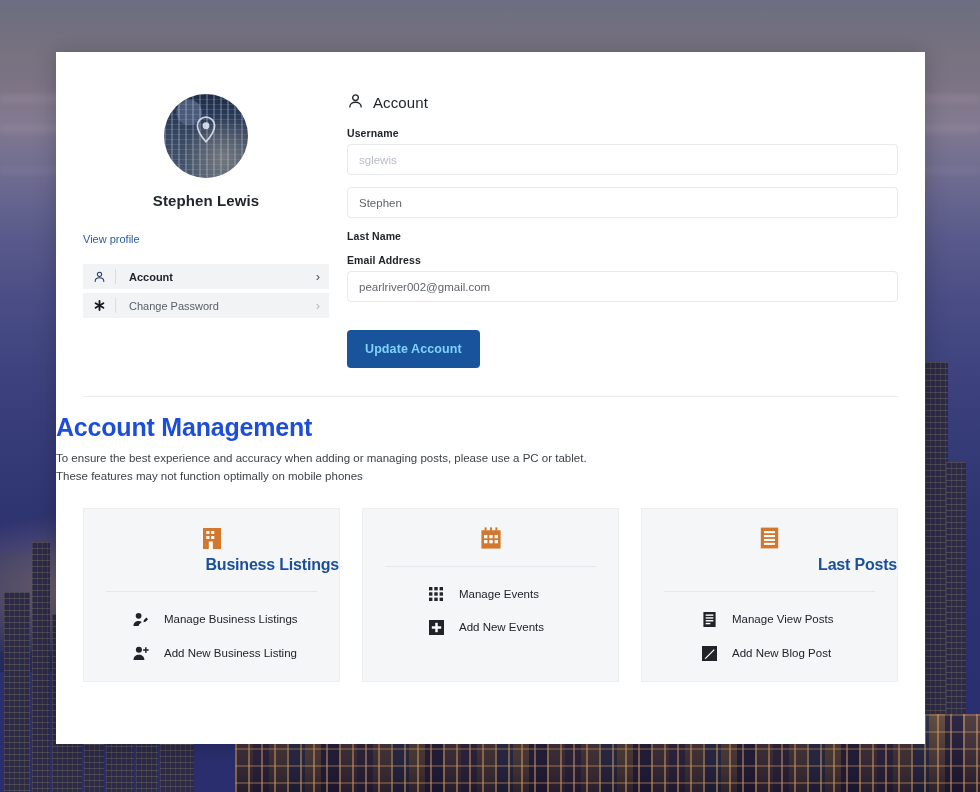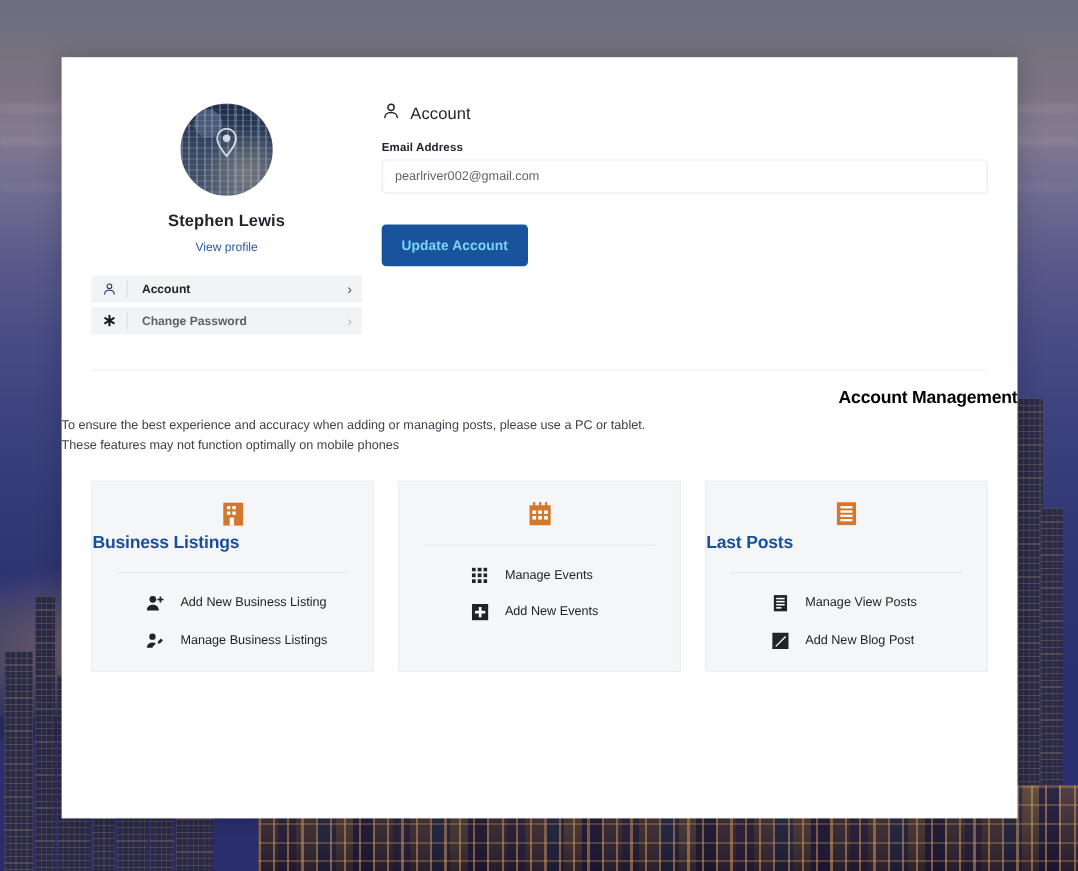--- a/index.html
+++ b/index.html
@@ -151,22 +151,22 @@
   #profile-name {
     margin-top: 14px;
     text-align: center;
     font-size: 15px;
     font-weight: bold;
     color: #21262e;
     letter-spacing: .1px;
   }
   #view-profile {
     display: block;
-    margin-top: 10px;
-    text-align: center;
+    margin-top: 24px;
+    text-align: left;
     font-size: 11px;
     color: #2c5c9e;
     text-decoration: none;
     cursor: pointer;
   }
 
   #side-nav {
     margin-top: 19px;
   }
   .nav-item {
@@ -190,21 +190,20 @@
     width: 1px;
     height: 15px;
     background: #d9dce1;
     flex: 0 0 1px;
   }
   .nav-label {
     flex: 1;
     padding-left: 13px;
     font-size: 11px;
     color: #5a6069;
-    font-weight: bold;
   }
   .nav-item.active .nav-label { color: #20252c; font-weight: bold; }
   .nav-item.active .nav-chev { color: #4a5059; }
   .nav-chev {
     font-size: 13px;
     color: #b3b8c0;
     line-height: 1;
   }
 
   
@@ -261,24 +260,24 @@
     letter-spacing: .1px;
   }
 
   
   #section-divider {
     margin: 28px 27px 0 27px;
     border-top: 1px solid #ebedef;
   }
   #mgmt-title {
     margin-top: 16px;
-    text-align: right;
-    font-size: 16px;
+    text-align: left;
+    font-size: 25px;
     font-weight: bold;
-    color: #000000;
+    color: #1d4ed8;
     letter-spacing: -.2px;
   }
   #mgmt-sub {
     margin-top: 8px;
     font-size: 11.5px;
     color: #3d434b;
     line-height: 1.55;
   }
 
   
@@ -292,21 +291,21 @@
     background: #f5f6f7;
     border: 1px solid #eceef0;
     padding: 18px 0 20px 0;
   }
   .card-icon {
     display: flex;
     justify-content: center;
     margin-bottom: 7px;
   }
   .card-title {
-    text-align: left;
+    text-align: right;
     font-size: 16px;
     font-weight: bold;
     color: #1a4f9c;
     letter-spacing: -.2px;
   }
   .card-rule {
     margin: 17px 22px 0 22px;
     border-top: 1px solid #e4e6e9;
   }
   .card-links { margin-top: 20px; }
@@ -421,25 +420,31 @@
       <div id="form-heading">
         <span>
           <svg width="17" height="17" viewBox="0 0 24 24" fill="none" stroke="#20252c" stroke-width="1.9" stroke-linecap="round" stroke-linejoin="round">
             <circle cx="12" cy="8" r="4"></circle>
             <path d="M4 21c0-4 3.6-6.5 8-6.5s8 2.5 8 6.5"></path>
           </svg>
         </span>
         <span class="ft">Account</span>
       </div>
 
-
       <div class="field">
+        <label class="field-label">Username</label>
+        <input class="field-input" type="text" placeholder="sglewis" style="">
       </div>
 
       <div class="field">
+        <input class="field-input" type="text" value="Stephen" style="">
+      </div>
+
+      <div class="field">
+        <label class="field-label">Last Name</label>
       </div>
 
       <div class="field">
         <label class="field-label">Email Address</label>
         <input class="field-input" type="text" value="pearlriver002@gmail.com" style="">
       </div>
 
       <button id="update-account-button">Update Account</button>
 
     </div>
@@ -465,37 +470,37 @@
           <rect x="9.2" y="9" width="3.1" height="3" fill="#ffffff"></rect>
           <rect x="6.8" y="14.5" width="4" height="7.5" fill="#ffffff"></rect>
         </svg>
       </div>
       <div class="card-title">Business Listings</div>
       <div class="card-rule"></div>
       <div class="card-links">
         <div class="card-link">
           <span class="cl-ico">
             <svg width="16" height="15" viewBox="0 0 20 18" fill="#20242a">
+              <circle cx="7" cy="4.4" r="3.6"></circle>
+              <path d="M0.6 17c0-3.7 2.9-6.1 6.4-6.1 1.5 0 2.9.4 4 1.2L7.6 15.4 7 17z"></path>
+              <path d="M13.6 9.6l3.1-3.1 2.1 2.1-3.1 3.1-2.6.6z"></path>
+            </svg>
+          </span>
+          <span class="cl-text">Manage Business Listings</span>
+        </div>
+        <div class="card-link">
+          <span class="cl-ico">
+            <svg width="16" height="15" viewBox="0 0 20 18" fill="#20242a">
               <circle cx="7.4" cy="4.4" r="3.8"></circle>
               <path d="M0.6 17c0-3.8 3-6.3 6.8-6.3s6.8 2.5 6.8 6.3z"></path>
               <rect x="15.1" y="1.2" width="1.9" height="7"></rect>
               <rect x="12.6" y="3.7" width="7" height="1.9"></rect>
             </svg>
           </span>
           <span class="cl-text">Add New Business Listing</span>
-        </div>
-        <div class="card-link">
-          <span class="cl-ico">
-            <svg width="16" height="15" viewBox="0 0 20 18" fill="#20242a">
-              <circle cx="7" cy="4.4" r="3.6"></circle>
-              <path d="M0.6 17c0-3.7 2.9-6.1 6.4-6.1 1.5 0 2.9.4 4 1.2L7.6 15.4 7 17z"></path>
-              <path d="M13.6 9.6l3.1-3.1 2.1 2.1-3.1 3.1-2.6.6z"></path>
-            </svg>
-          </span>
-          <span class="cl-text">Manage Business Listings</span>
         </div>
       </div>
     </div>
 
     <div class="card card-2">
       <div class="card-icon">
         <svg width="22" height="22" viewBox="0 0 22 22">
           <rect x="4.6" y="0.4" width="2" height="3.4" fill="#d2772d"></rect>
           <rect x="10" y="0.4" width="2" height="3.4" fill="#d2772d"></rect>
           <rect x="15.4" y="0.4" width="2" height="3.4" fill="#d2772d"></rect>

